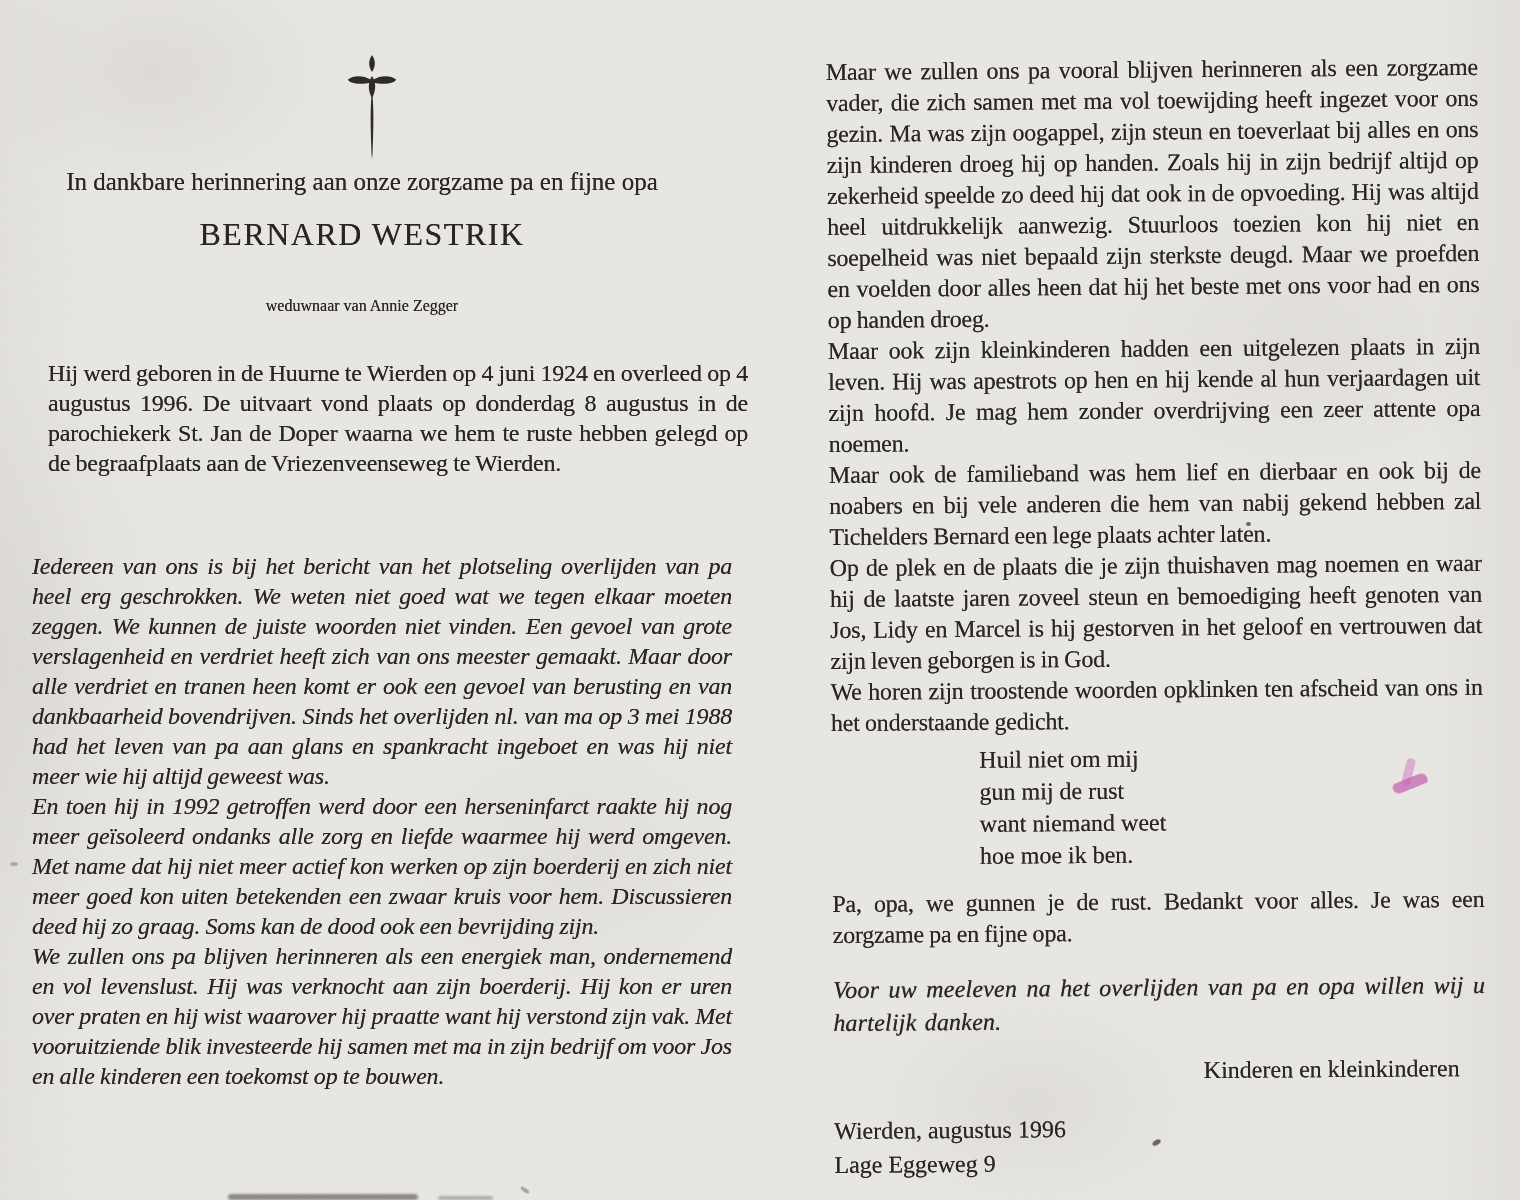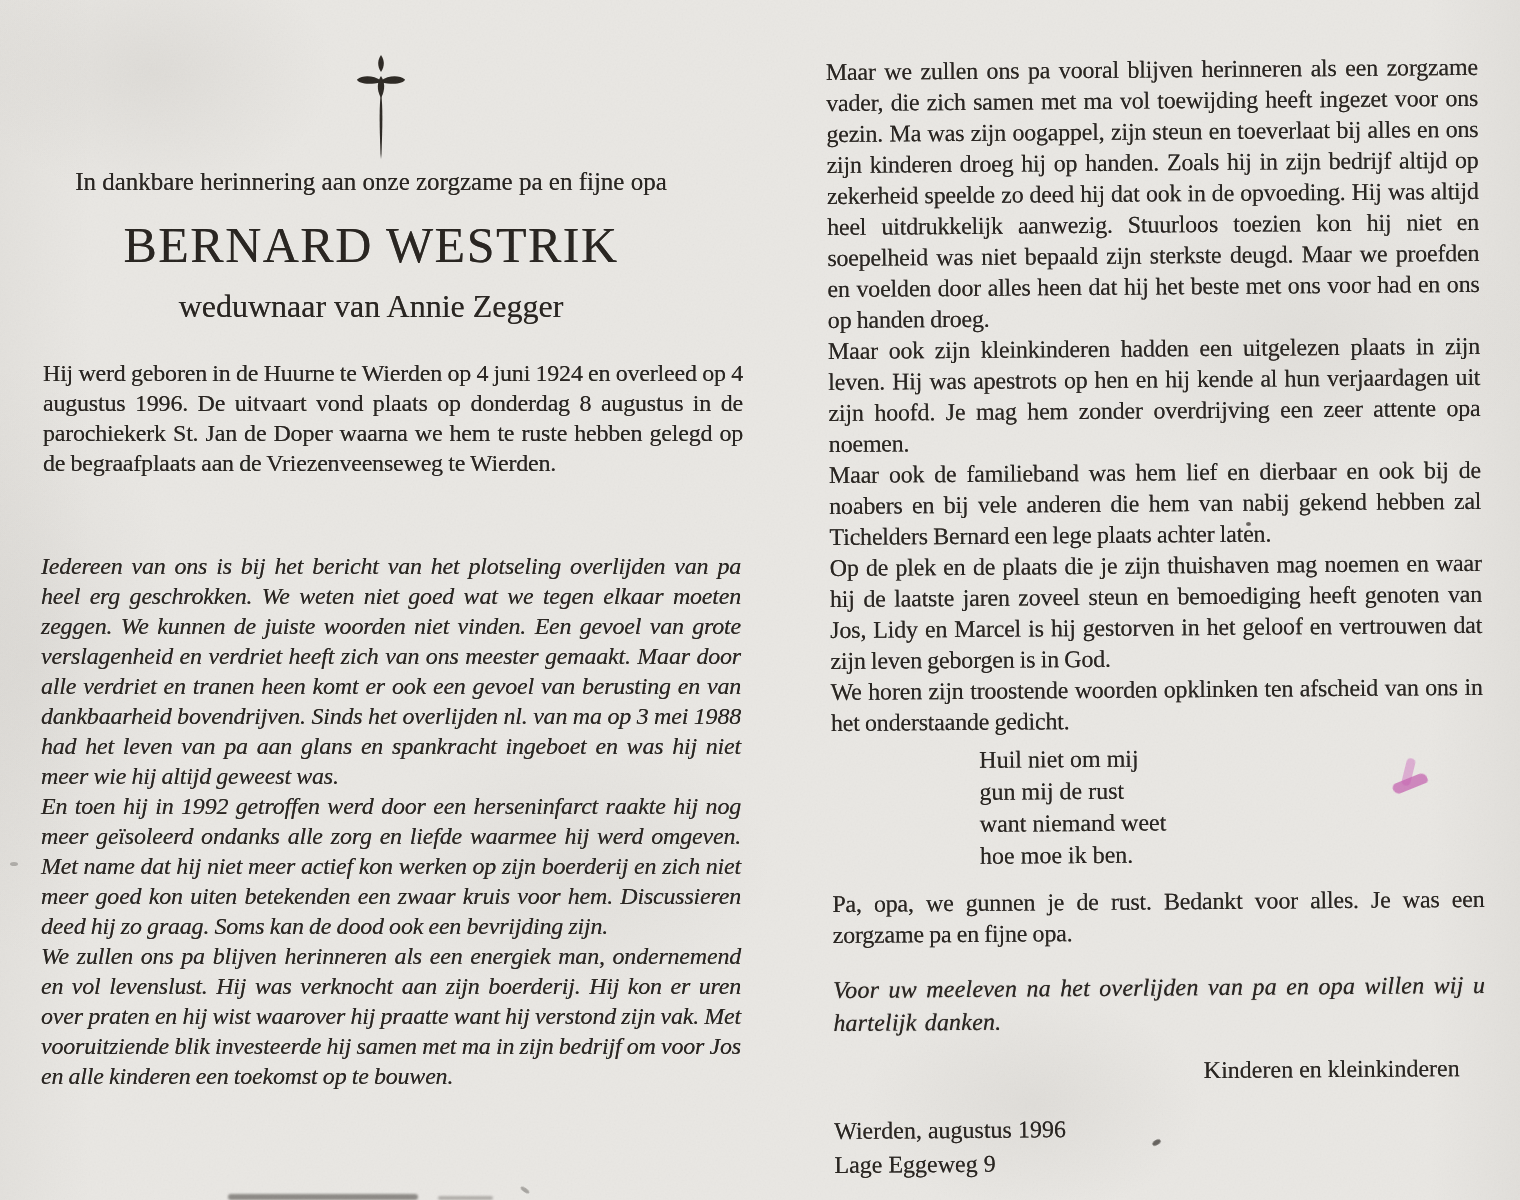--- a/index.html
+++ b/index.html
@@ -23,21 +23,21 @@
       radial-gradient(200px 400px at 2% 55%, rgba(110,105,98,0.07), transparent 75%),
       linear-gradient(90deg, rgba(140,135,128,0.07) 0%, rgba(0,0,0,0) 6%, rgba(0,0,0,0) 94%, rgba(140,135,128,0.09) 100%);
     font-family: "Liberation Serif", "DejaVu Serif", serif;
     color: #26221e;
   }
   .col {
     position: absolute;
     top: 0;
     height: 1200px;
   }
-  .col-left  { left: 32px;  width: 700px; margin-left: 9px; }
+  .col-left  { left: 32px;  width: 700px; }
   .col-right {
     left: 830px; width: 652px;
     transform: rotate(-0.45deg);
     transform-origin: 0 600px;
   }
   .body-text {
     font-size: 24px;
     line-height: 30px;
     letter-spacing: -0.2px;
     word-spacing: -0.5px;
@@ -46,25 +46,25 @@
   }
   .col-right .body-text { line-height: 31px; }
   .para { margin: 0; }
   .abs { position: absolute; }
   .centered {
     width: 660px;
     text-align: center;
     text-shadow: 0 0 0.6px rgba(32,28,24,0.75);
   }
   .intro-line    { top: 168px; left: 0; font-size: 25px; }
-  .deceased-name { top: 216px; left: 0; font-size: 50px; letter-spacing: 1.5px; }
-  .relation-line { top: 288px; left: 0; font-size: 32px; }
+  .deceased-name { top: 216px; left: 0; font-size: 32px; letter-spacing: 1.5px; }
+  .relation-line { top: 297px; left: 0; font-size: 16px; }
   .cross-wrap    { top: 54px; left: 312px; width: 56px; height: 106px; }
 
-  .lp1-block  { top: 358px; left: 2px; width: 700px; }
+  .lp1-block  { top: 358px; left: 16px; width: 700px; }
   .lp-main    { top: 551px; left: 0; width: 700px; font-style: italic; }
 
   .rp-main    { top: 57px; left: 0; width: 652px; }
   .poem-block {
     top: 745px; left: 148px; width: 340px;
     font-size: 24px; line-height: 32px;
     text-shadow: 0 0 0.6px rgba(32,28,24,0.75);
   }
   .closing-block { top: 889px; left: 0; width: 652px; }
   .ack-block {

